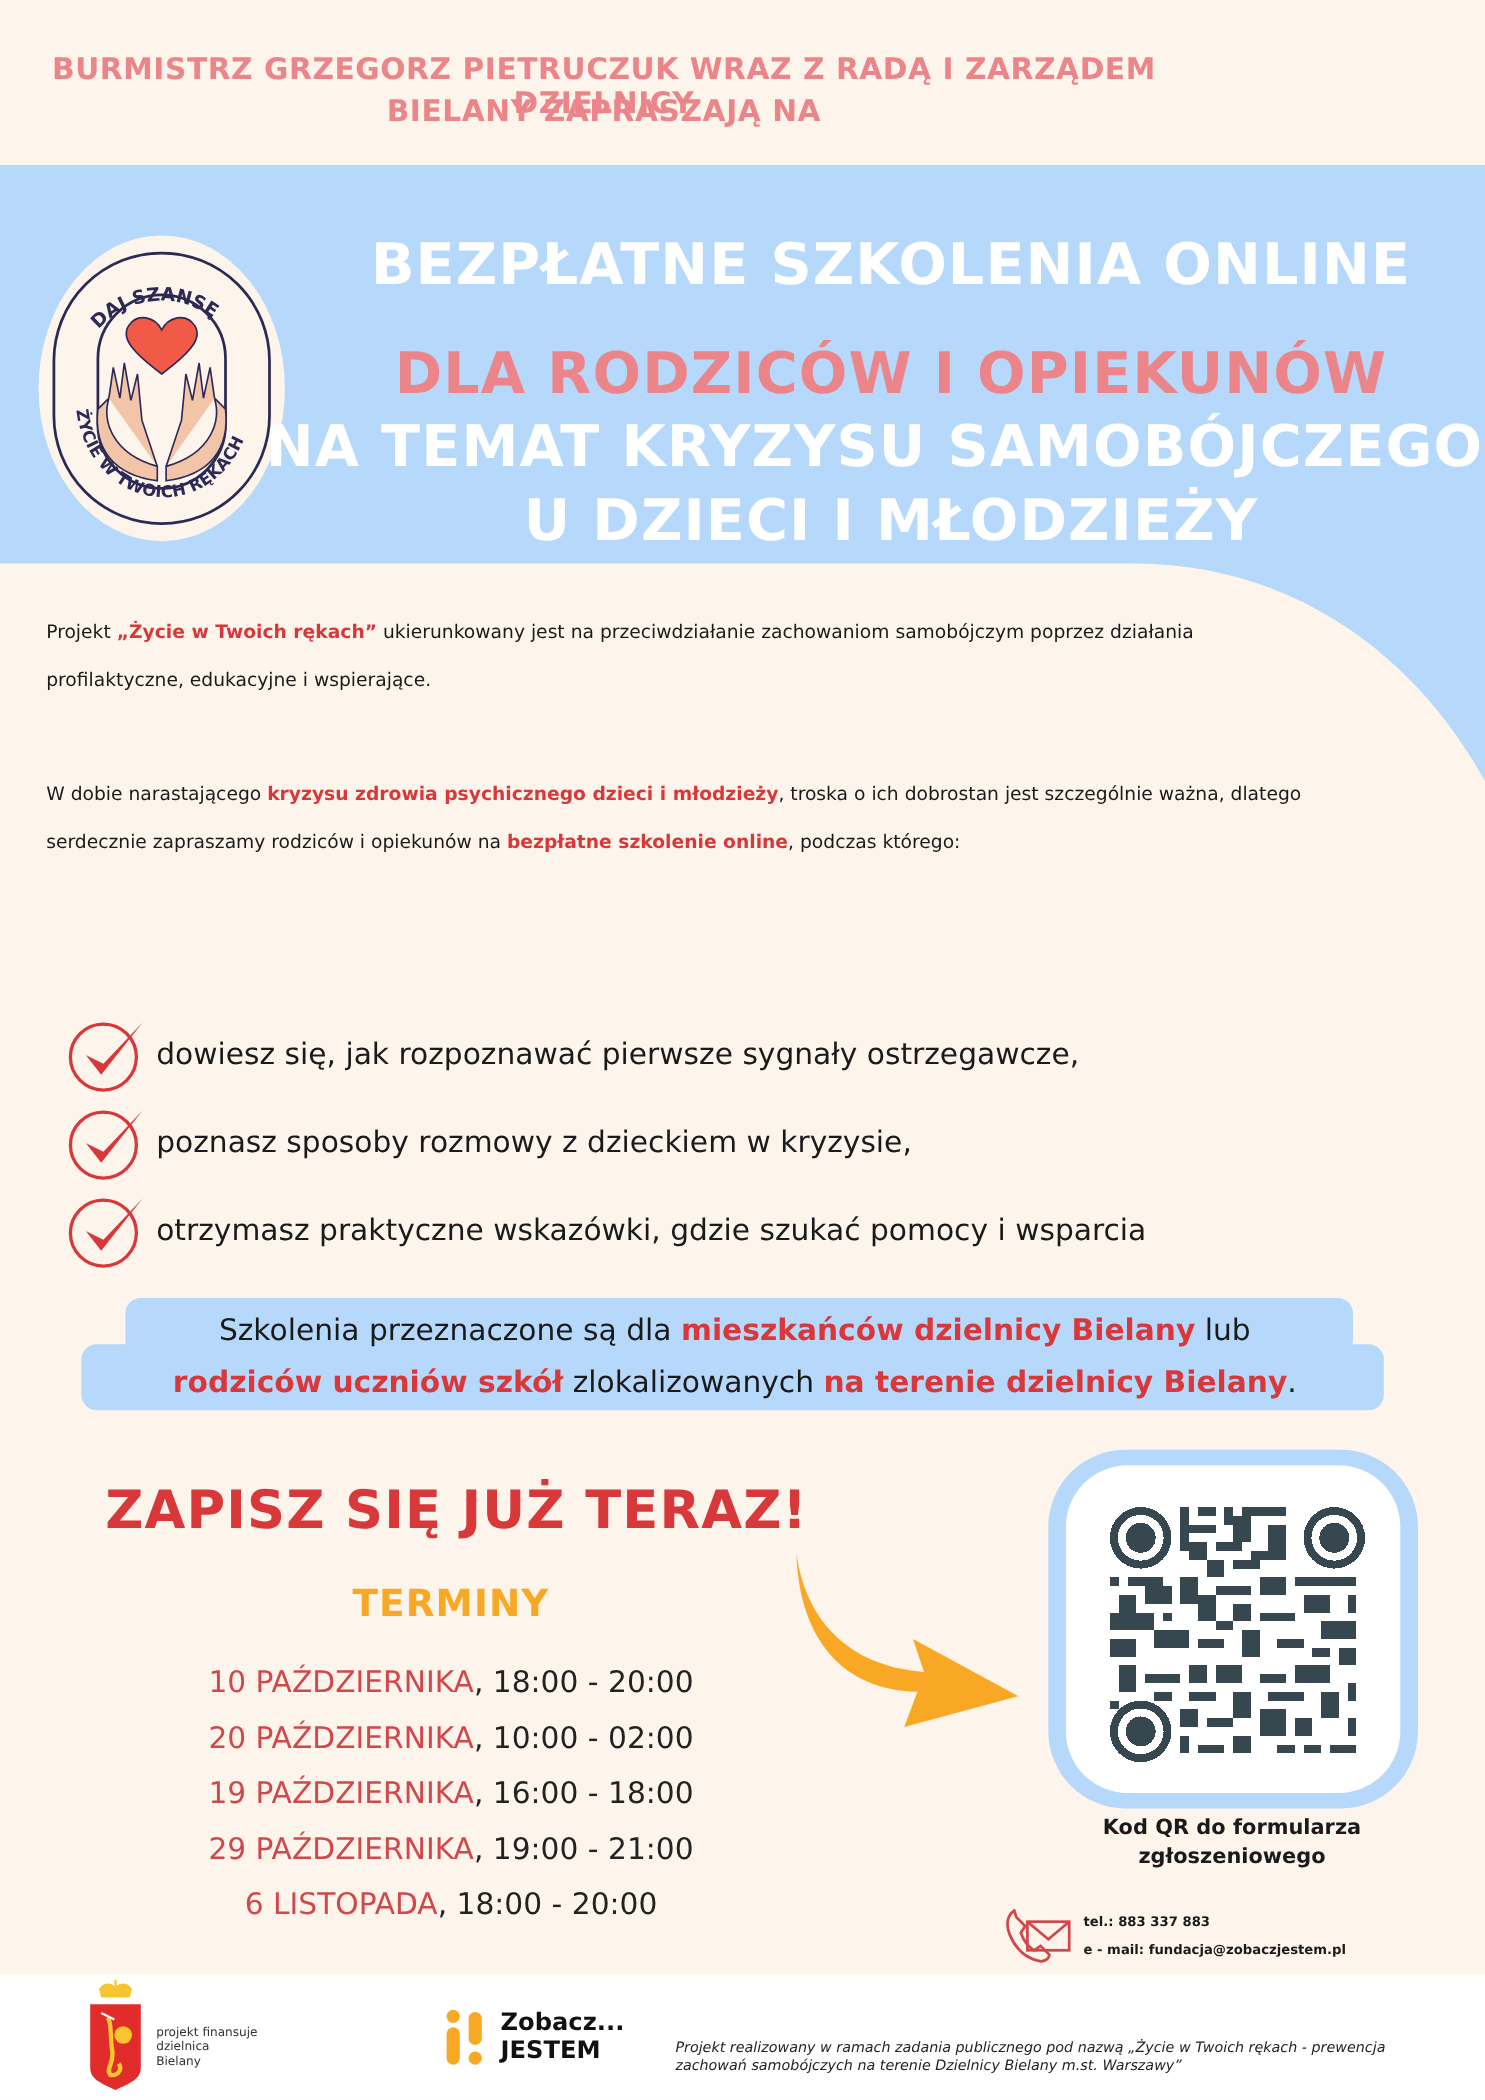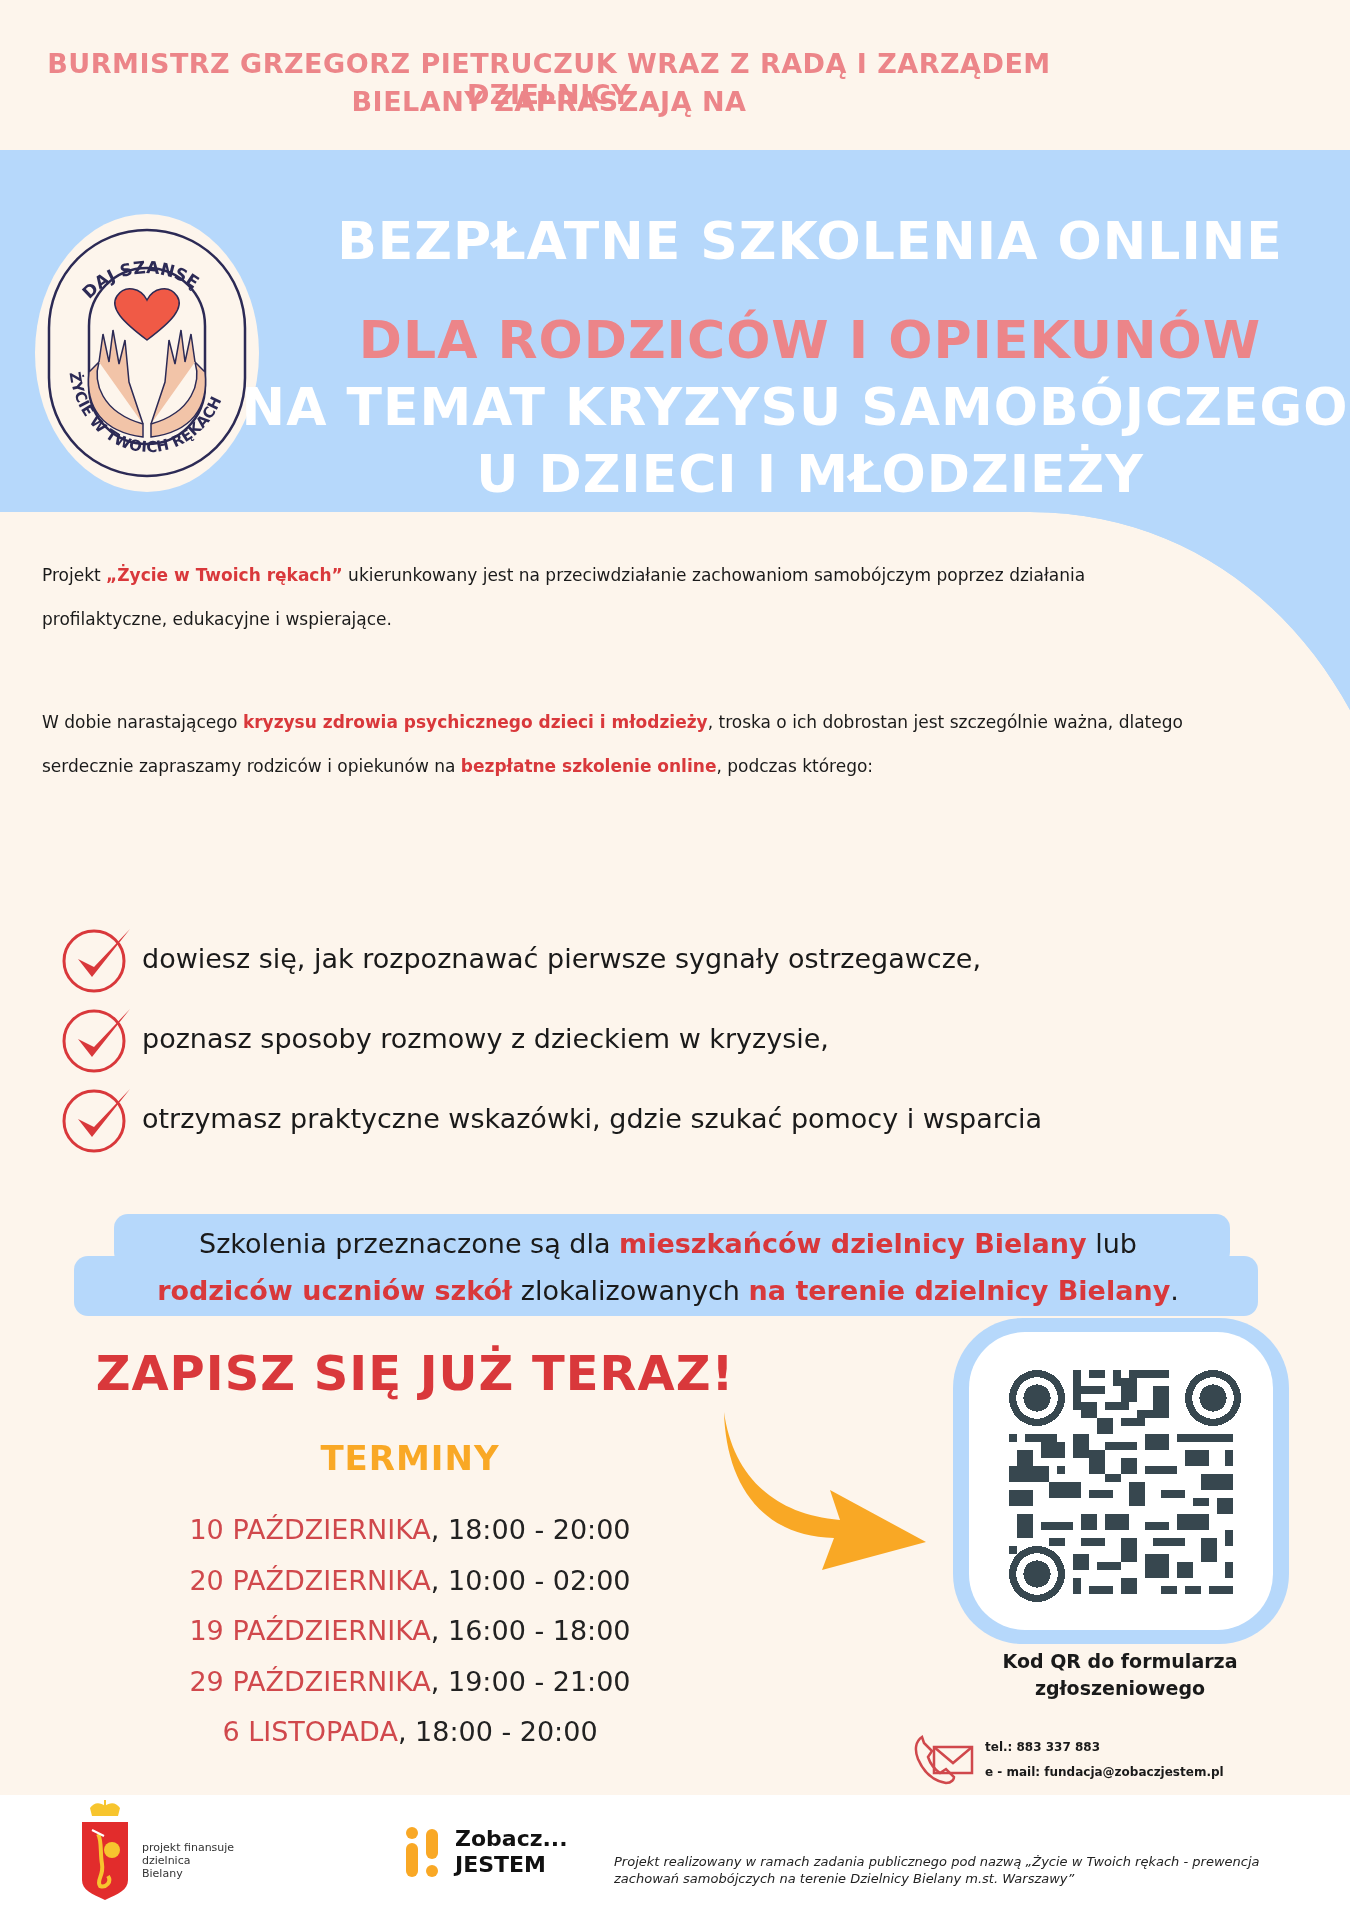--- a/index.html
+++ b/index.html
@@ -42,21 +42,21 @@
     position: absolute; left: 42px; width: 1160px;
     font-family: "DejaVu Sans", sans-serif; font-size: 17px; line-height: 44px;
     color: #1a1a1a;
   }
   .red { color: #d9383b; font-weight: bold; }
   .checklist { position: absolute; left: 60px; top: 918px; width: 1250px; }
   .check-item { display: flex; align-items: center; height: 80px; text-align: center; }
   .check-icon { width: 74px; height: 74px; flex: 0 0 74px; }
   .check-text { font-size: 27px; margin-left: 8px; color: #1a1a1a; white-space: nowrap; }
   .audience-box {
-    position: absolute; left: 78px; top: 1180px; width: 1180px; height: 104px; margin-top: 34px;
+    position: absolute; left: 78px; top: 1180px; width: 1180px; height: 104px;
   }
   .audience-bg1 {
     position: absolute; left: 36px; top: 0; width: 1116px; height: 52px;
     background: #b6d8fb; border-radius: 14px;
   }
   .audience-bg2 {
     position: absolute; left: -4px; top: 42px; width: 1184px; height: 60px;
     background: #b6d8fb; border-radius: 14px;
   }
   .audience-text {

